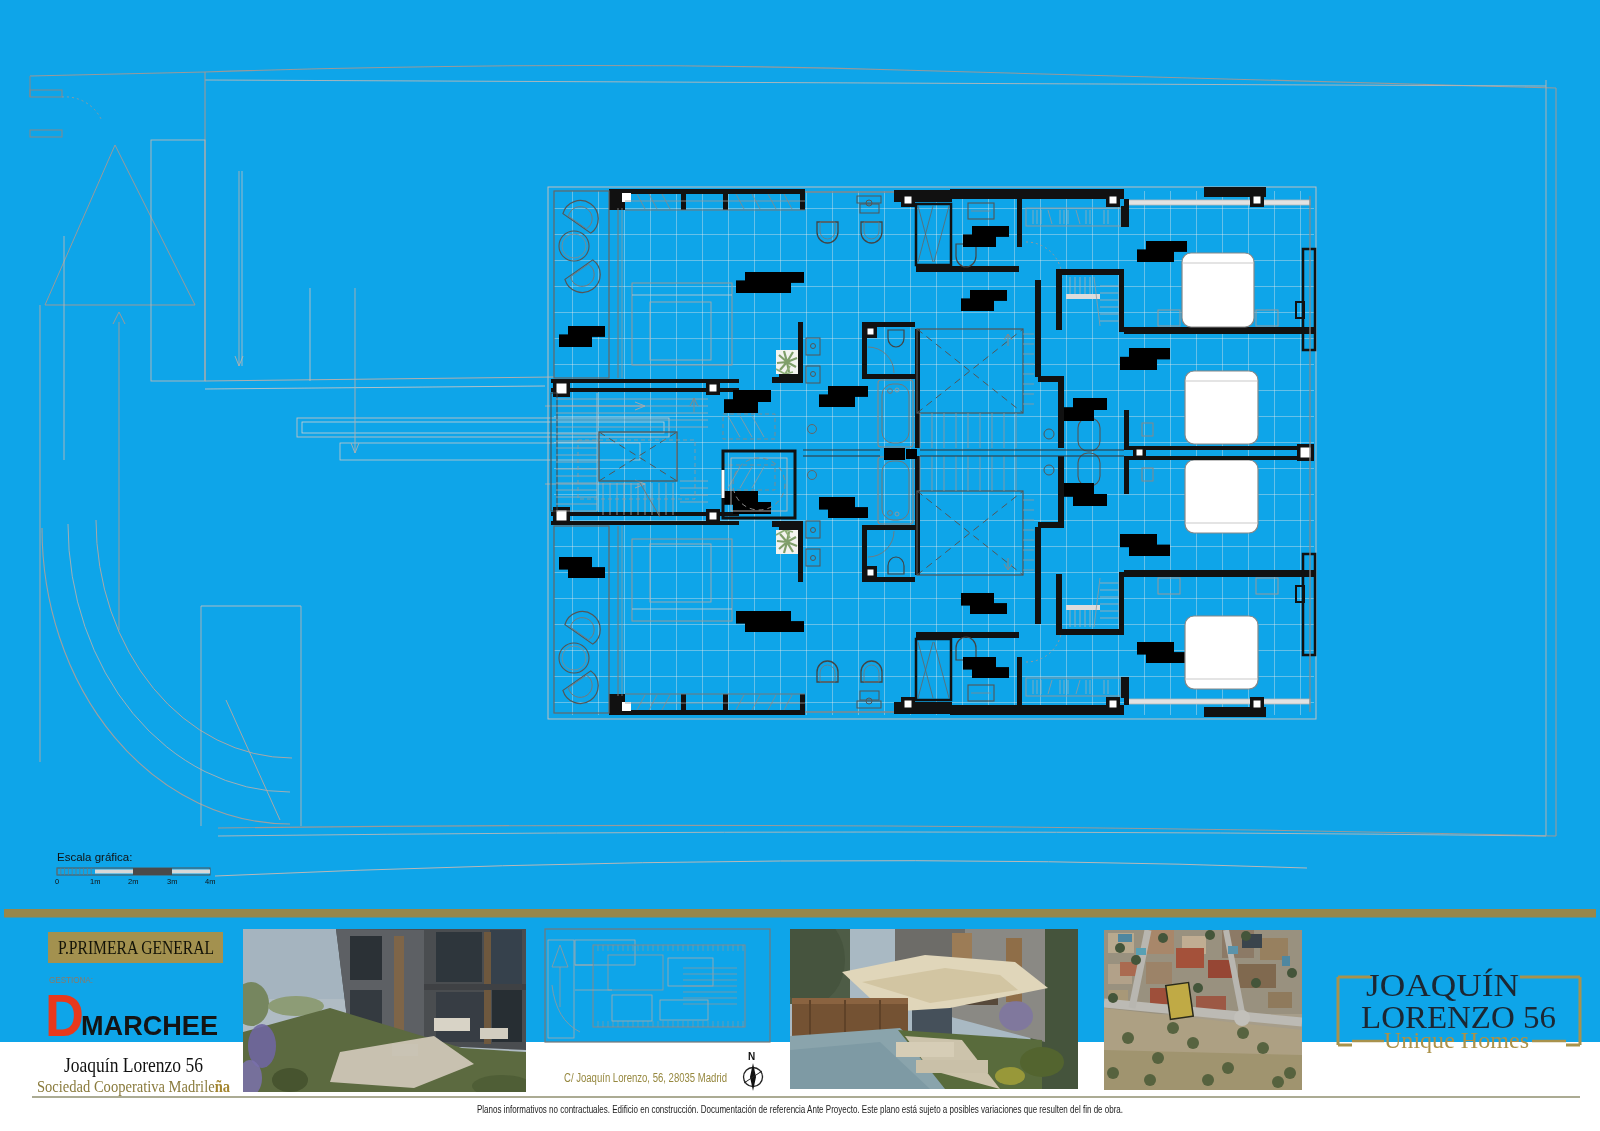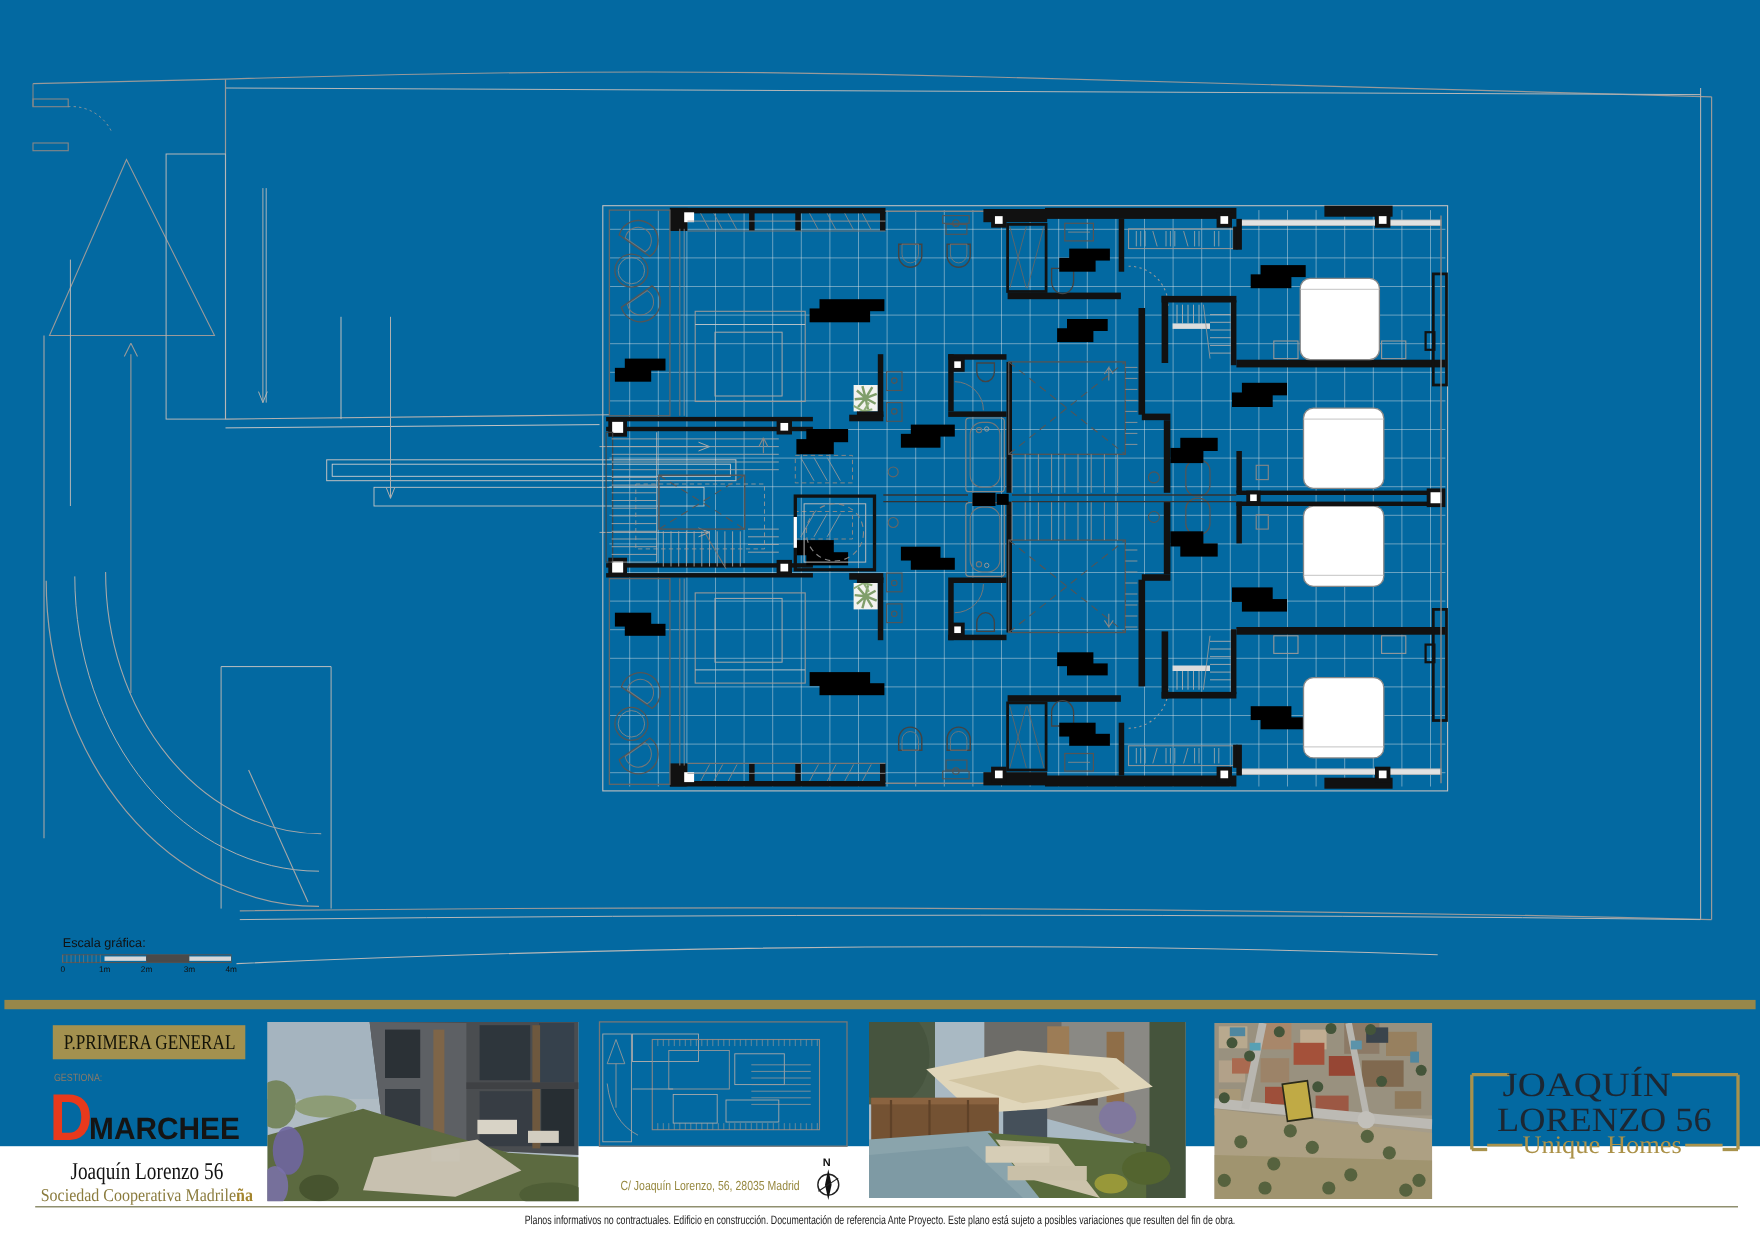--- a/index.html
+++ b/index.html
@@ -1,18 +1,18 @@
 <!DOCTYPE html>
 <html lang="es"><head>
 <meta charset="utf-8">
 <title>P.Primera General - Joaquin Lorenzo 56</title>
 <style>
   html,body{margin:0;padding:0;background:#fff;width:1600px;height:1131px;overflow:hidden;
   font-family:"Liberation Sans",sans-serif;}
-  #sheet{position:relative;width:1600px;height:1042px;background:#0369a1;}
+  #sheet{position:relative;width:1600px;height:1042px;background:#0ea5e9;}
 </style>
 </head>
 <body>
 <div id="sheet">
 <svg width="1600" height="1131" viewBox="0 0 1600 1131" style="position:absolute;left:0;top:0" xmlns="http://www.w3.org/2000/svg">
 <defs>
         <pattern id="tg" width="26" height="26" patternUnits="userSpaceOnUse">
           <path d="M 26 0 L 0 0 0 26" fill="none" stroke="#e9e9e9" stroke-width="0.8"></path>
         </pattern>
         <clipPath id="cp1">

